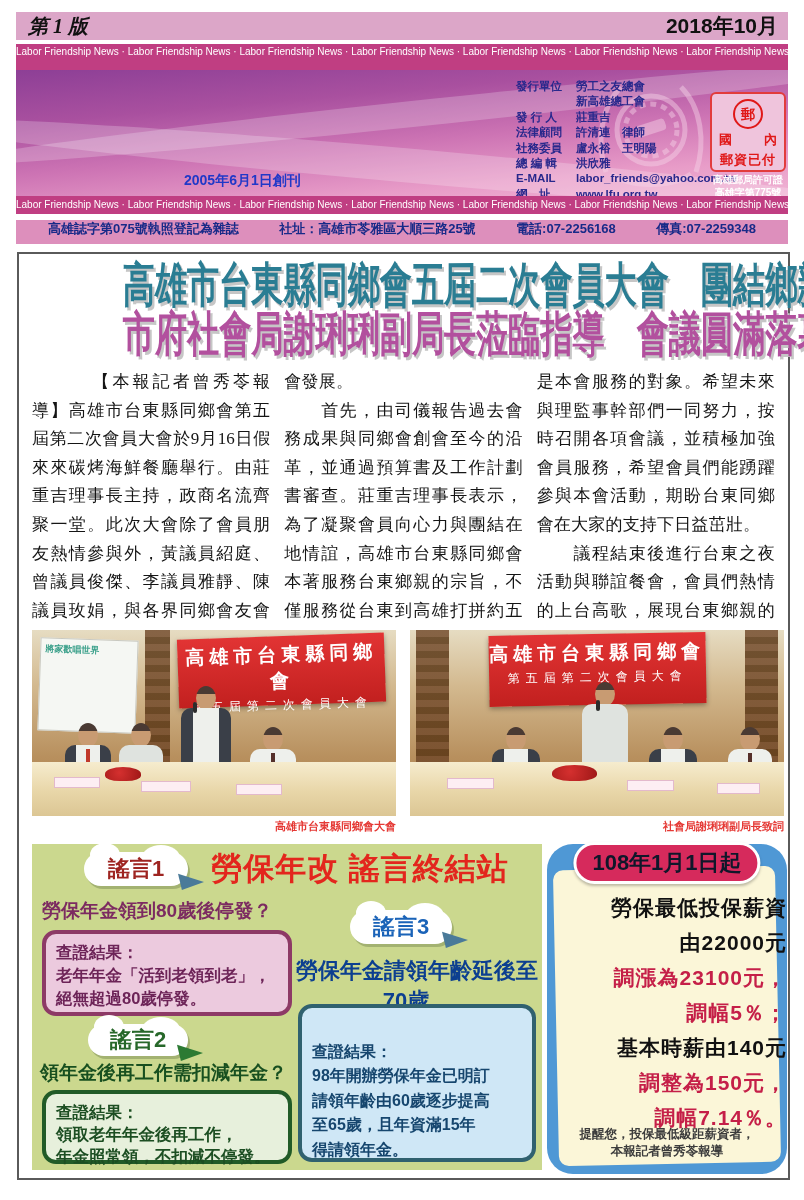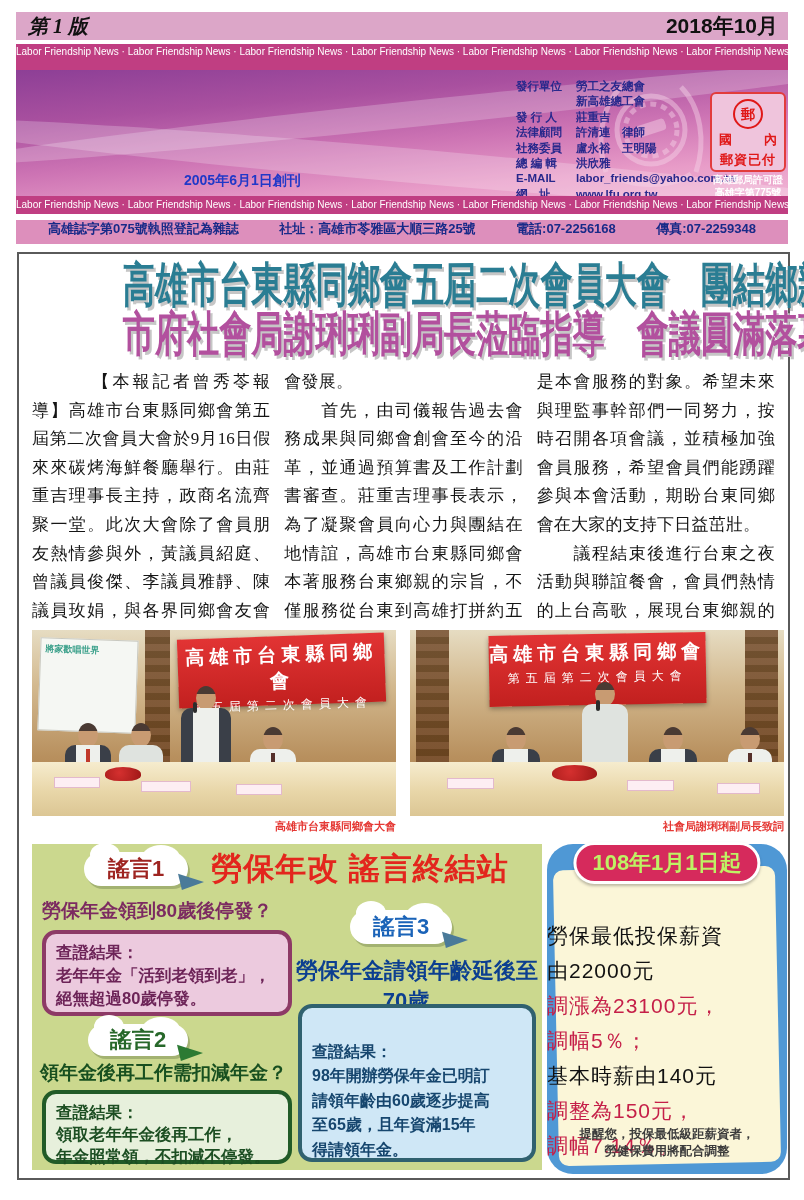--- a/index.html
+++ b/index.html
@@ -101,23 +101,23 @@
                font-size:31px;font-weight:bold;letter-spacing:1px;white-space:nowrap;}
   .rq{position:absolute;font-weight:bold;white-space:pre-line;}
   .rbox{position:absolute;border-radius:14px;font-weight:bold;white-space:pre-line;
         padding:7px 10px;box-sizing:border-box;}
 
   
   .blue-panel{position:absolute;left:528px;top:590px;width:240px;height:330px;background:#4f98d5;border-radius:26px;}
   .blue-card{position:absolute;left:9px;top:24px;right:9px;bottom:10px;background:#fbf6d8;
              border-radius:10px;transform:rotate(-1.2deg);}
   .badge{position:absolute;left:50%;top:-2px;transform:translateX(-50%);background:#d62a5c;
-         border:3px solid #fff;border-radius:24px;padding:3px 16px;color:#bef264;font-weight:bold;
+         border:3px solid #fff;border-radius:24px;padding:3px 16px;color:#0f172a;font-weight:bold;
          font-size:22px;white-space:nowrap;box-shadow:0 2px 3px rgba(0,0,0,0.25);z-index:3;}
-  .wage-lines{position:absolute;left:0;top:46px;width:100%;text-align:left;font-weight:normal;margin-top:28px;}
+  .wage-lines{position:absolute;left:0;top:46px;width:100%;text-align:right;font-weight:bold;}
   .wline{font-size:21px;line-height:35px;letter-spacing:1px;}
   .w-black{color:#111111;}
   .w-red{color:#c51f48;}
   .wage-note{position:absolute;left:0;bottom:14px;width:100%;text-align:center;color:#3c3c3c;
              font-weight:bold;font-size:12.5px;line-height:17px;white-space:pre-line;}
 </style>
 </head>
 <body>
 
 <div class="abs topbar">
@@ -319,16 +319,16 @@
     <div class="wage-lines">
       <div class="wline w-black">勞保最低投保薪資</div>
       <div class="wline w-black">由22000元</div>
       <div class="wline w-red">調漲為23100元，</div>
       <div class="wline w-red">調幅5％；</div>
       <div class="wline w-black">基本時薪由140元</div>
       <div class="wline w-red">調整為150元，</div>
       <div class="wline w-red">調幅7.14％。</div>
     </div>
     <div class="wage-note">提醒您，投保最低級距薪資者，
-勞健保費用將配合調整</div>
+本報記者曾秀苓報導</div>
   </div>
 
 </div>
 
 </body></html>

